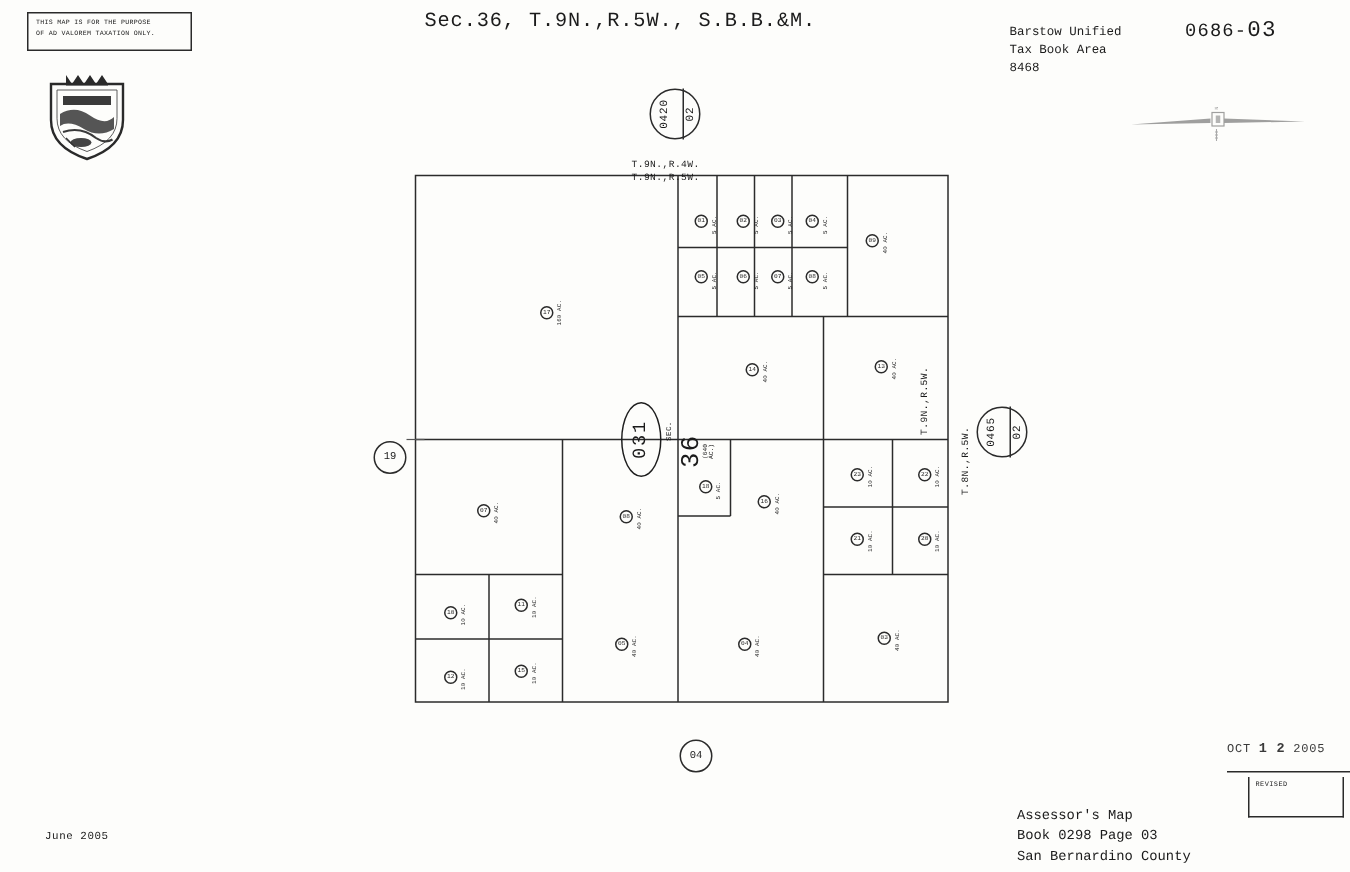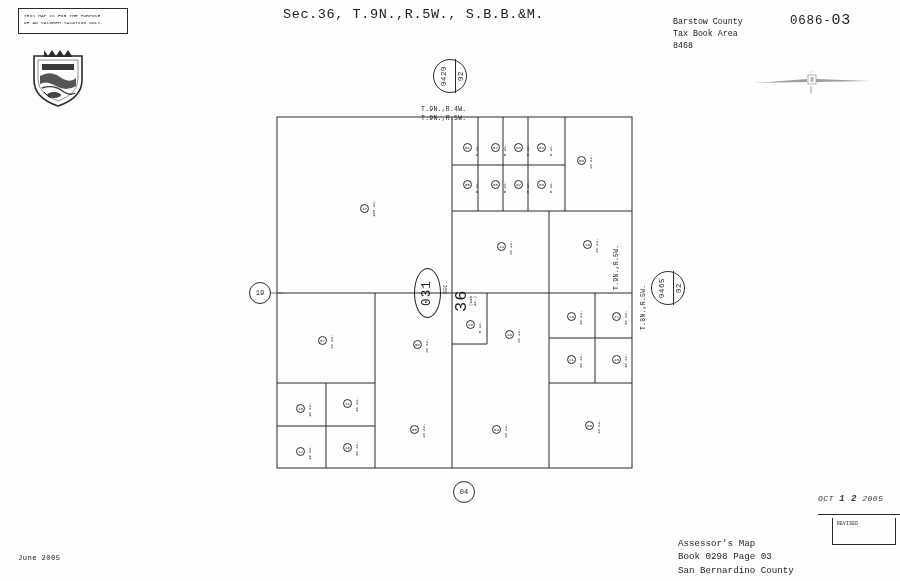--- a/index.html
+++ b/index.html
@@ -42,21 +42,21 @@
   .acre.vert{transform-origin:0 0;transform:rotate(-90deg);}
   .pnum{
     font-size:4.1px;width:9px;height:9px;border:.7px solid #2b2b2b;border-radius:50%;
     display:flex;align-items:center;justify-content:center;color:#242424;
     box-sizing:border-box;
   }
   
   .edgecirc{
     width:22px;height:22px;border:1px solid #2b2b2b;border-radius:50%;
     display:flex;align-items:center;justify-content:center;
-    font-size:7px;box-sizing:border-box;
+    font-size:7px;box-sizing:border-box;margin-top:12px;
   }
   .splitcirc{
     width:34px;height:34px;border:1.1px solid #2b2b2b;border-radius:50%;
     display:flex;align-items:center;justify-content:center;
     box-sizing:border-box;position:absolute;
   }
   .splitcirc .half{
     font-size:7.4px;letter-spacing:.5px;
     transform:rotate(-90deg);white-space:nowrap;
   }
@@ -65,27 +65,27 @@
   
   #sec-oval{
     left:414px;top:268px;width:25px;height:48px;
     border:1.4px solid #1e1e1e;border-radius:50%/50%;
     display:flex;align-items:center;justify-content:center;
   }
   #sec-oval span{transform:rotate(-90deg);font-size:12.5px;letter-spacing:1.2px;}
   #sec36-txt{left:443px;top:272px;}
 
   
-  #date-stamp{left:818px;top:494px;font-size:8px;letter-spacing:.5px;white-space:nowrap;color:#3a3a3a;font-style:italic;}
+  #date-stamp{left:818px;top:494px;font-size:8px;letter-spacing:.5px;white-space:nowrap;color:#3a3a3a;}
   #date-stamp .b{font-weight:bold;font-size:9px;}
   #revised-box{left:832px;top:518px;width:62px;height:26px;border:1px solid #2a2a2a;border-top:none;}
   #revised-box .lbl{font-size:4.6px;padding:3px 0 0 4px;letter-spacing:.3px;}
   #revised-rule{left:818px;top:514px;width:82px;height:1px;background:#2a2a2a;}
   #assessor-block{left:678px;top:537px;font-size:9.2px;line-height:1.45;white-space:nowrap;}
-  #print-date{left:18px;top:554px;font-size:7.2px;letter-spacing:.4px;}
+  #print-date{left:30px;top:554px;font-size:7.2px;letter-spacing:.4px;}
 </style>
 </head>
 <body>
 
 <div class="abs" id="disclaimer">
   <div>THIS MAP IS FOR THE PURPOSE</div>
   <div>OF AD VALOREM TAXATION ONLY.</div>
 </div>
 
 <div class="abs" id="seal">
@@ -97,21 +97,21 @@
     <path d="M10 30 Q20 24 30 31 Q40 38 46 32 L46 40 Q36 46 26 40 Q16 34 10 38 Z" fill="#555"></path>
     <path d="M12 42 Q24 38 34 46 Q40 50 45 47" fill="none" stroke="#3a3a3a" stroke-width="1.4"></path>
     <ellipse cx="24" cy="49" rx="7" ry="3" fill="#444"></ellipse>
     <path d="M14 46 L20 52" stroke="#333" stroke-width="1"></path>
   </svg>
 </div>
 
 <div class="abs" id="map-title">Sec.36, T.9N.,R.5W., S.B.B.&amp;M.</div>
 
 <div class="abs" id="tra-block">
-  <div>Barstow County</div>
+  <div>Barstow Unified</div>
   <div>Tax Book Area</div>
   <div>8468</div>
 </div>
 
 <div class="abs" id="book-page">
   <span>0686-</span><span class="big">03</span>
 </div>
 
 <div class="abs" id="north-arrow">
   <svg width="120" height="30" viewBox="0 0 120 30">

